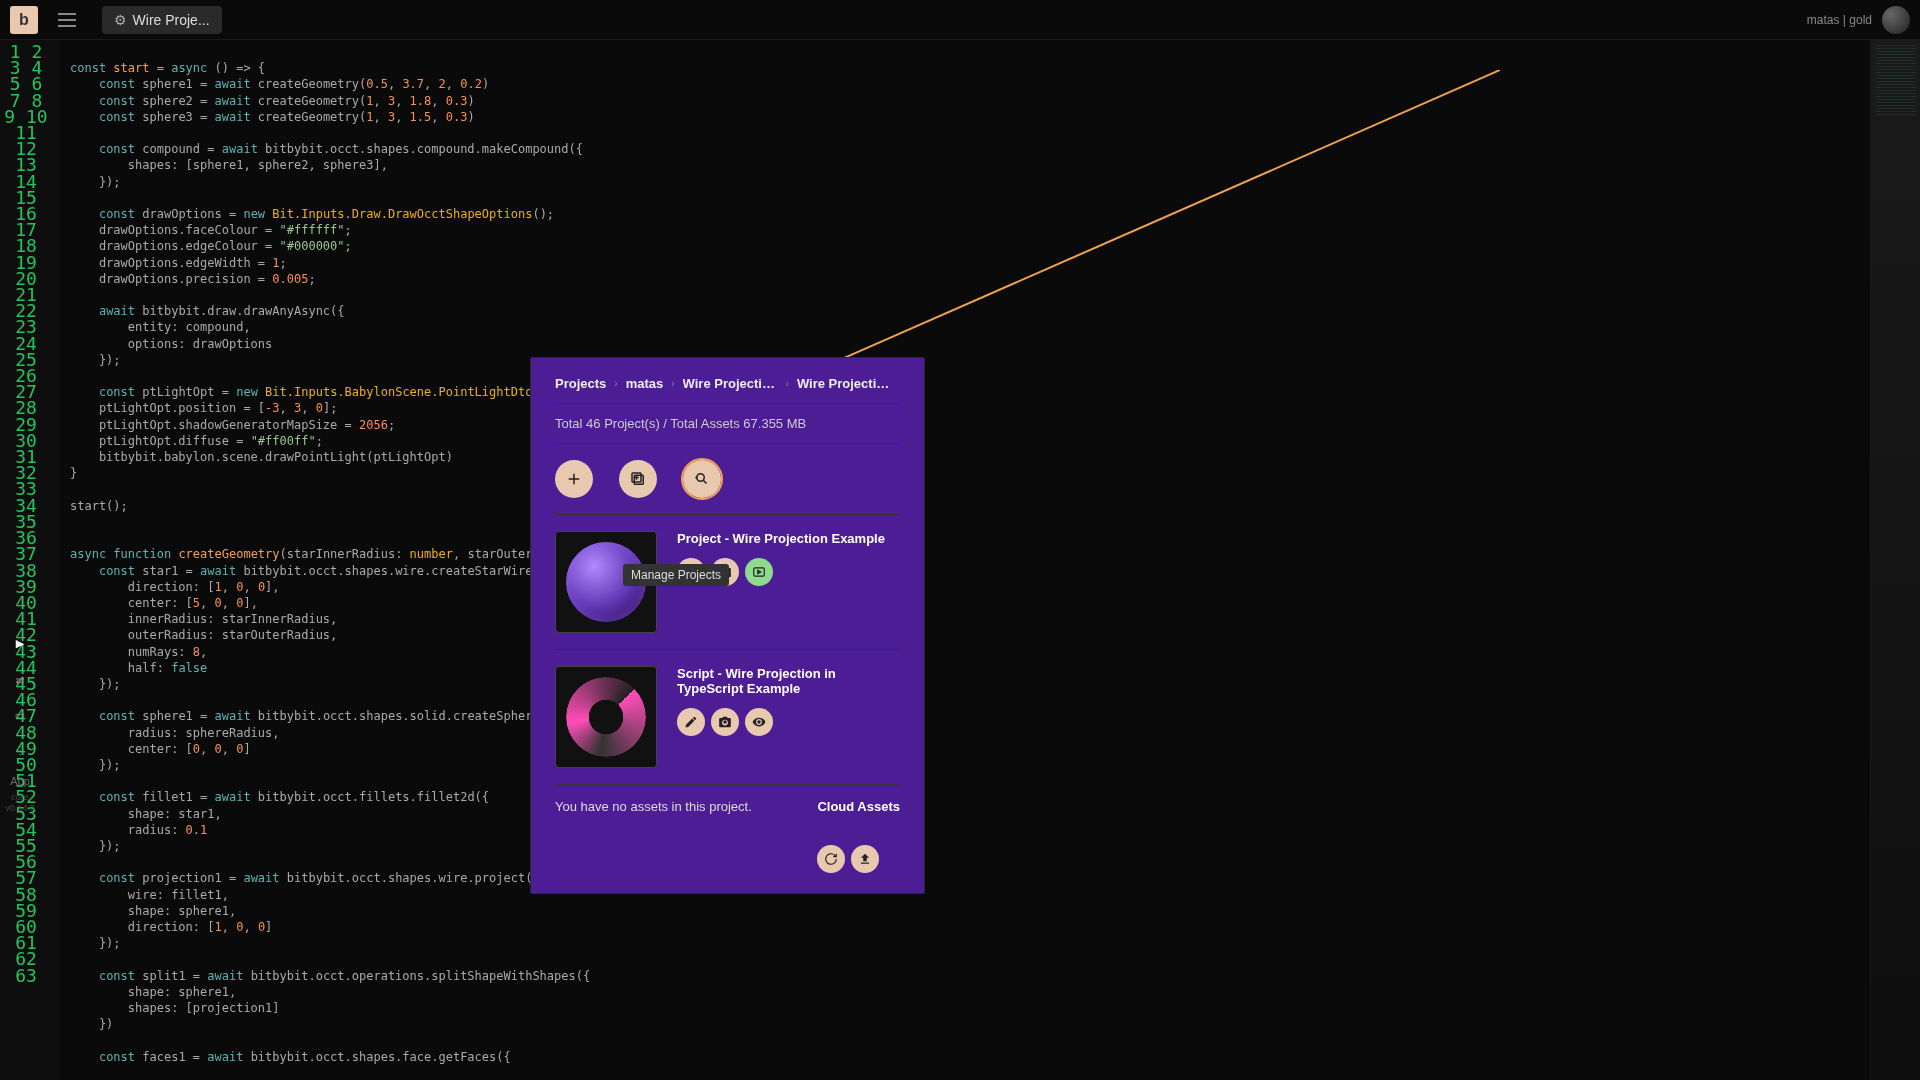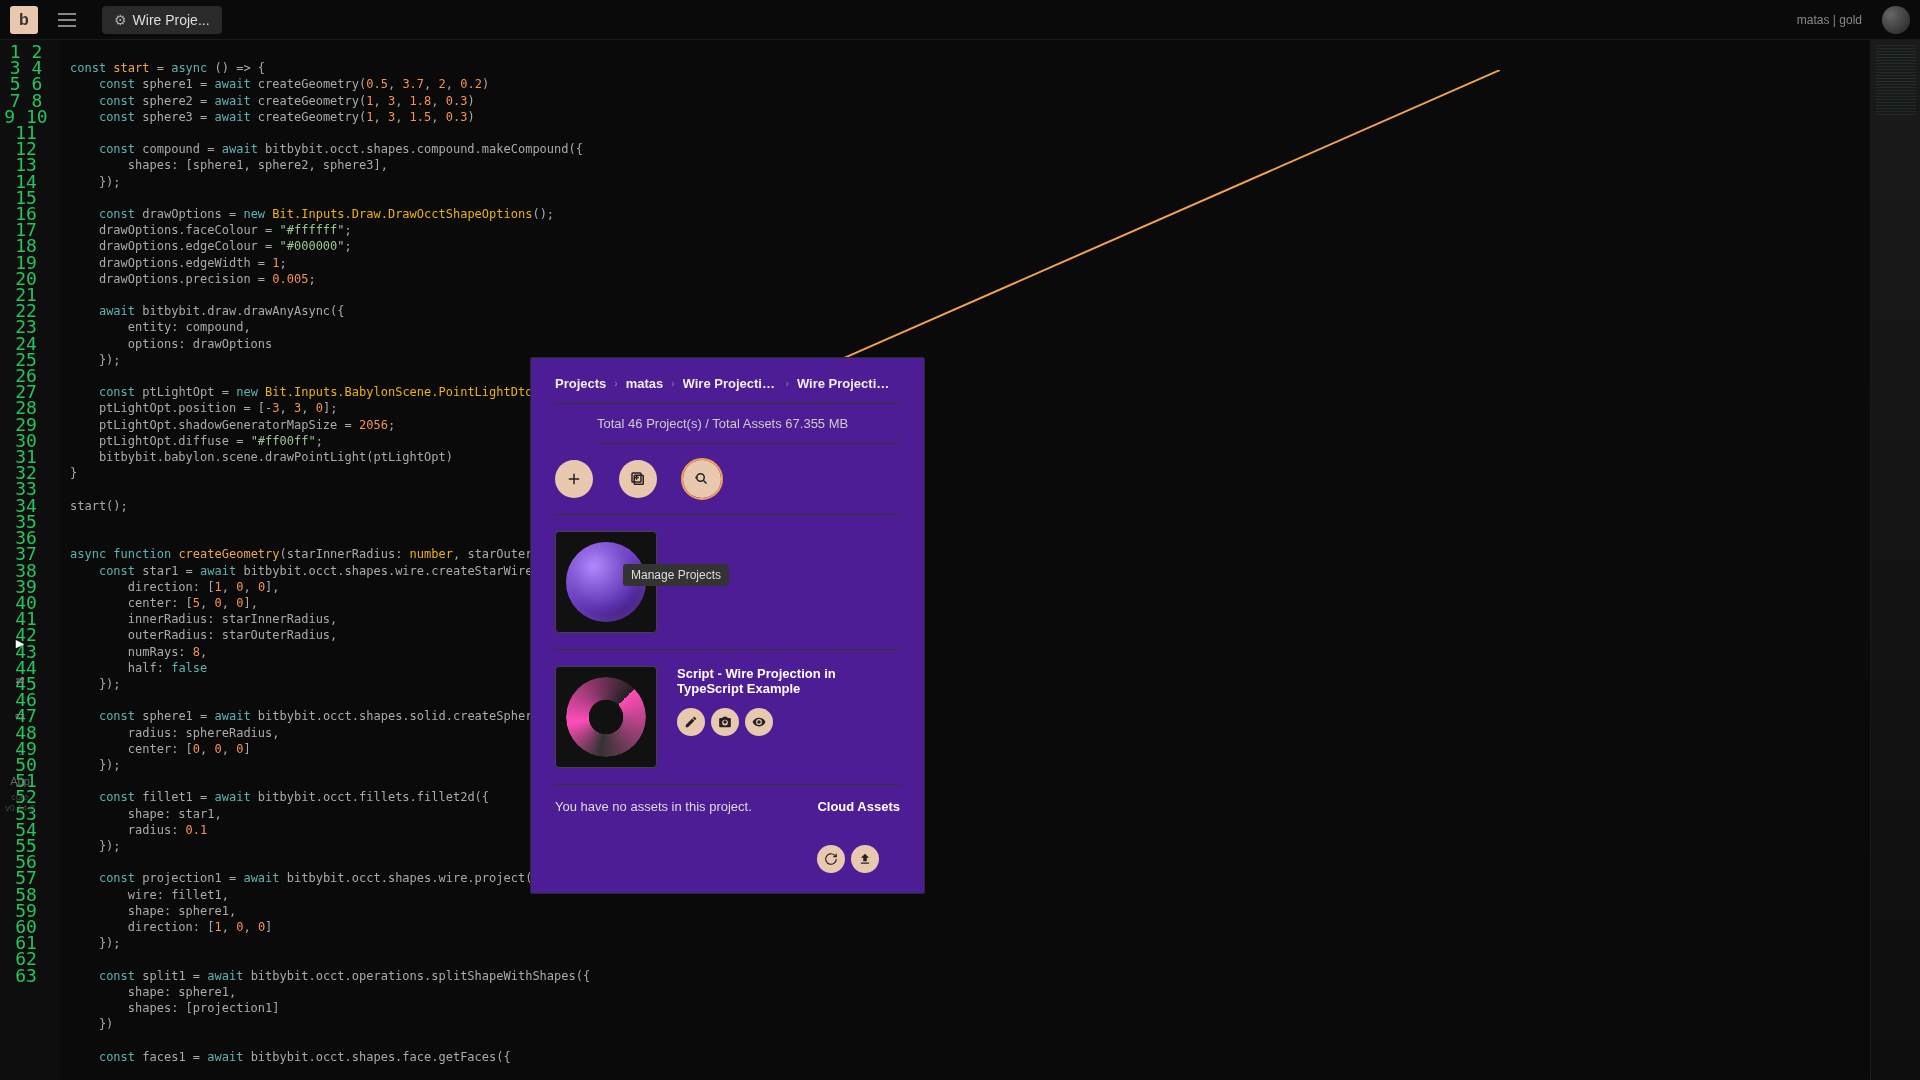--- a/index.html
+++ b/index.html
@@ -38,21 +38,21 @@
   background: #2a2a2a;
   padding: 6px 12px;
   border-radius: 4px;
   display: flex; align-items: center; gap: 6px;
   font-size: 14px;
   color: #ddd;
 }
 .title-chip .gear { color: #aaa; }
 .topbar-right {
   margin-left: auto;
-  display: flex; align-items: center; gap: 20px;
+  display: flex; align-items: center; gap: 10px;
   font-size: 12px; color: #888;
 }
 .avatar {
   width: 28px; height: 28px;
   border-radius: 50%;
   background: radial-gradient(circle at 30% 30%, #666, #222);
 }
 .main {
   display: flex;
   height: calc(100% - 40px);
@@ -135,21 +135,21 @@
   font-size: 13px;
 }
 .breadcrumbs {
   display: flex; align-items: center; gap: 8px;
   padding-bottom: 12px;
   border-bottom: 1px solid #333;
 }
 .bc { font-weight: 600; color: #eee; white-space: nowrap; }
 .bc-sep { color: #888; font-size: 10px; }
 .bc.ellipsis { max-width: 95px; overflow: hidden; text-overflow: ellipsis; }
-.stats { padding: 12px 0; border-bottom: 1px solid #333; color: #ccc; margin-left: 42px; }
+.stats { padding: 12px 0; border-bottom: 1px solid #333; color: #ccc; }
 .action-row {
   display: flex; gap: 26px;
   padding: 16px 0;
   border-bottom: 1px solid #333;
 }
 .round-btn {
   width: 38px; height: 38px;
   border-radius: 50%;
   background: #e8c9b0;
   display: flex; align-items: center; justify-content: center;
@@ -423,20 +423,42 @@
           <circle cx="10" cy="10" r="5"></circle>
           <line x1="18" y1="18" x2="14" y2="14"></line>
           <line x1="3" y1="10" x2="6" y2="10"></line>
         </svg>
     </div>
     <div class="tooltip">Manage Projects</div>
   </div>
 
   <div class="project-row">
     <div class="thumb purple-sphere"></div>
+    <div class="proj-info">
+      <div class="proj-title">Project - Wire Projection Example</div>
+      <div class="proj-actions">
+        <div class="round-btn small">
+          <svg viewBox="0 0 24 24" fill="currentColor">
+              <path d="M3 17.25V21h3.75L17.81 9.94l-3.75-3.75L3 17.25zM20.71 7.04a1 1 0 000-1.41l-2.34-2.34a1 1 0 00-1.41 0l-1.83 1.83 3.75 3.75 1.83-1.83z"></path>
+            </svg>
+        </div>
+        <div class="round-btn small">
+          <svg viewBox="0 0 24 24" fill="currentColor">
+              <path d="M12 15a3 3 0 100-6 3 3 0 000 6z"></path>
+              <path d="M20 5h-3.17L15 3H9L7.17 5H4a2 2 0 00-2 2v12a2 2 0 002 2h16a2 2 0 002-2V7a2 2 0 00-2-2zm-8 13a5 5 0 110-10 5 5 0 010 10z"></path>
+            </svg>
+        </div>
+        <div class="round-btn small green">
+          <svg viewBox="0 0 24 24" fill="none" stroke="currentColor" stroke-width="2">
+              <rect x="3" y="5" width="18" height="14" rx="2"></rect>
+              <polygon points="10,9 15,12 10,15" fill="currentColor"></polygon>
+            </svg>
+        </div>
+      </div>
+    </div>
   </div>
 
   <div class="project-row">
     <div class="thumb pink-wire"></div>
     <div class="proj-info">
       <div class="proj-title">Script - Wire Projection in TypeScript Example</div>
       <div class="proj-actions">
         <div class="round-btn small">
           <svg viewBox="0 0 24 24" fill="currentColor">
               <path d="M3 17.25V21h3.75L17.81 9.94l-3.75-3.75L3 17.25zM20.71 7.04a1 1 0 000-1.41l-2.34-2.34a1 1 0 00-1.41 0l-1.83 1.83 3.75 3.75 1.83-1.83z"></path>

